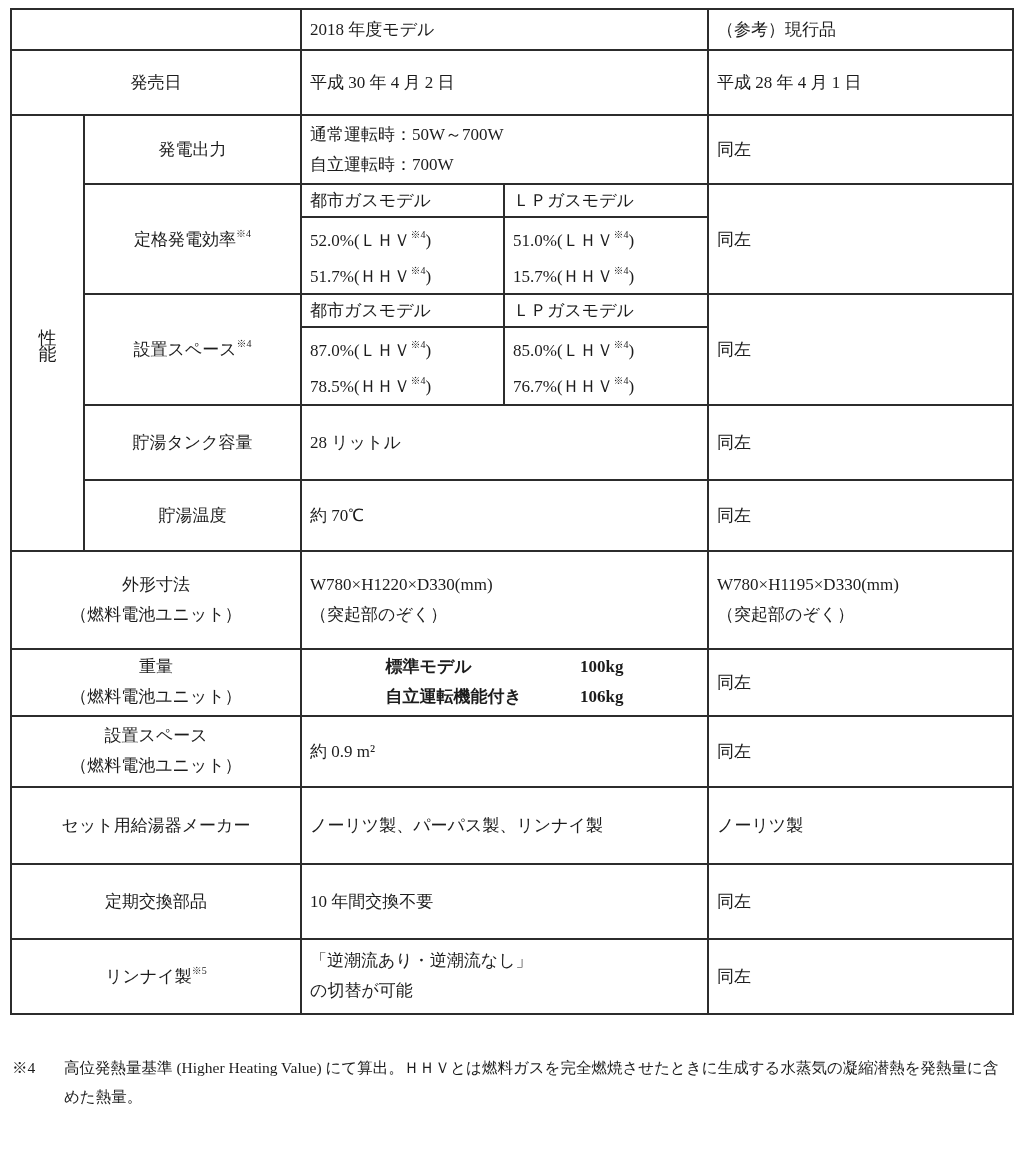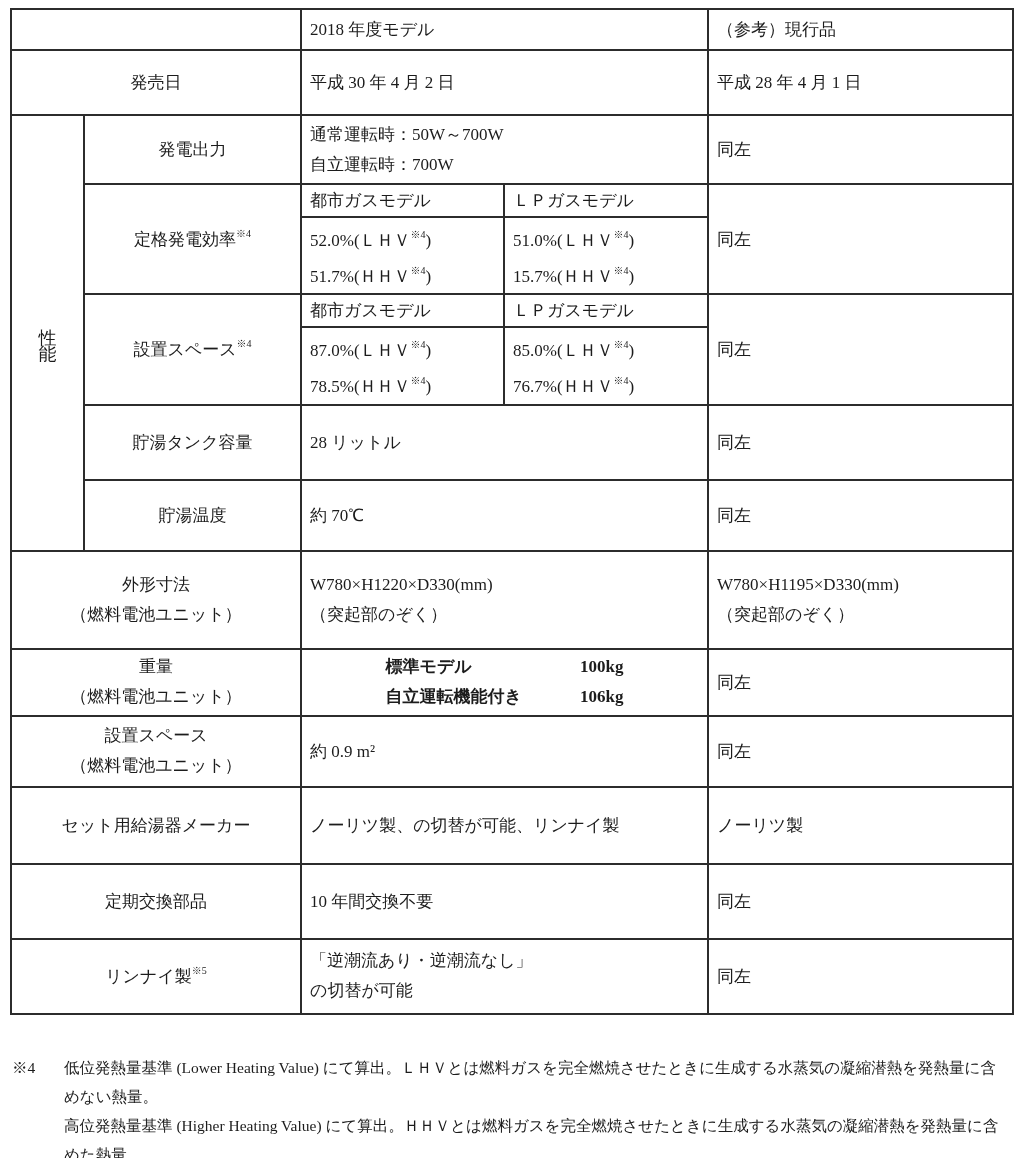--- a/index.html
+++ b/index.html
@@ -196,21 +196,21 @@
       <td colspan="2" class="lbl lbl2">
         <div>設置スペース</div>
         <div>（燃料電池ユニット）</div>
       </td>
       <td colspan="2" class="c">約 0.9 m²</td>
       <td class="c">同左</td>
     </tr>
 
     <tr class="h-maker">
       <td colspan="2" class="lbl">セット用給湯器メーカー</td>
-      <td colspan="2" class="c">ノーリツ製、の切替が可能、リンナイ製</td>
+      <td colspan="2" class="c">ノーリツ製、パーパス製、リンナイ製</td>
       <td class="c">ノーリツ製</td>
     </tr>
 
     <tr class="h-replace">
       <td colspan="2" class="lbl">定期交換部品</td>
       <td colspan="2" class="c">10 年間交換不要</td>
       <td class="c">同左</td>
     </tr>
 
     <tr class="h-reverse">
@@ -221,20 +221,19 @@
       </td>
       <td class="c">同左</td>
     </tr>
   </tbody>
     </table>
 
   <div class="footnotes">
     <div class="fn-item">
       <div class="fn-marker">※4</div>
       <div class="fn-body">
-        <p>低位発熱量基準 (Lower Heating Value) にて算出。ＬＨＶとは燃料ガスを完全燃焼させたときに生成する水蒸気の凝縮潜熱を発熱量に含めない熱量。</p>
         <p>高位発熱量基準 (Higher Heating Value) にて算出。ＨＨＶとは燃料ガスを完全燃焼させたときに生成する水蒸気の凝縮潜熱を発熱量に含めた熱量。</p>
       </div>
     </div>
 
   </div>
 
 </div>
 
 </body></html>

